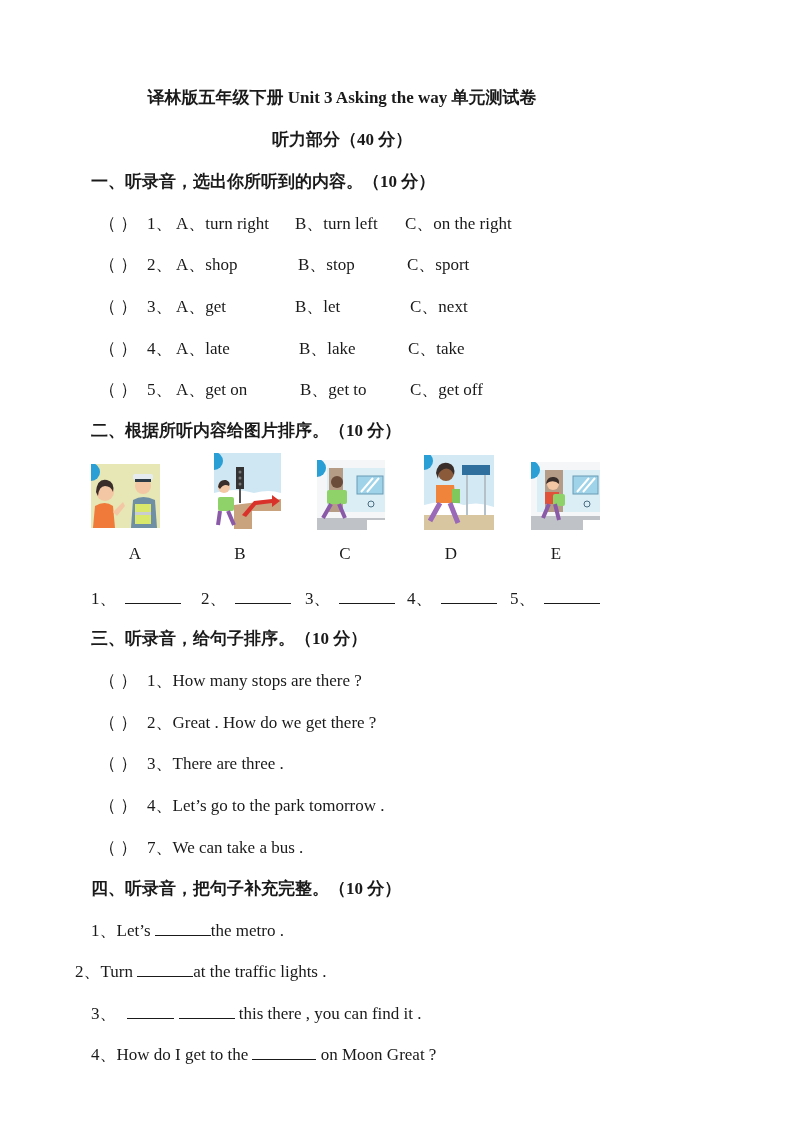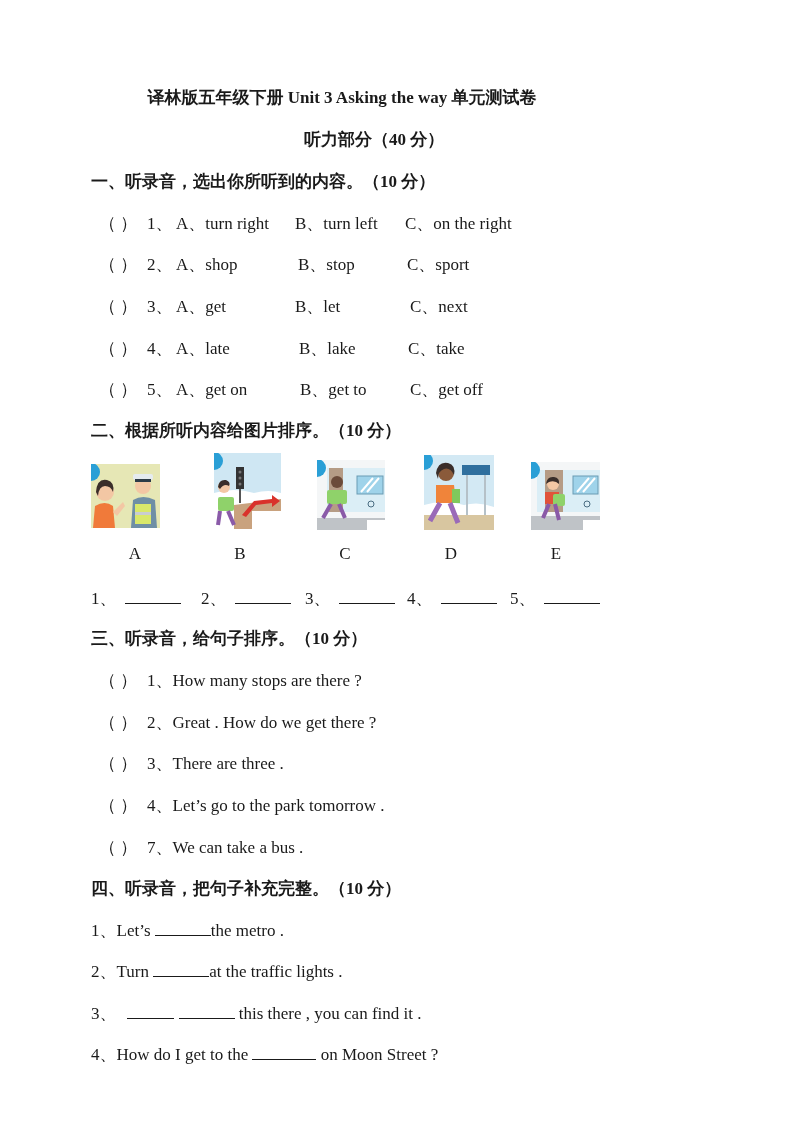--- a/index.html
+++ b/index.html
@@ -11,21 +11,21 @@
   .line { font-size: 17px; }
   .pic { position: absolute; overflow: hidden; }
   .pic svg { width: 100%; height: 100%; display: block; }
   .piclabel { font-size: 17px; width: 30px; text-align: center; }
   .blank { display: inline-block; border-bottom: 1.3px solid #1a1a1a; height: 14px; vertical-align: baseline; }
 </style>
 </head>
 <body>
 
 <div class="abs title" style="top:86px;">译林版五年级下册  Unit 3 Asking the way  单元测试卷</div>
-<div class="abs title" style="top:128px;padding-left:32px;">听力部分（40 分）</div>
+<div class="abs title" style="top:128px;">听力部分（40 分）</div>
 
 <div class="abs heading" style="top:170px;">一、听录音，选出你所听到的内容。（10 分）</div>
 
 <div class="abs line" style="top:212px;left:99px;">
   <span class="abs" style="left:0;">（    ）</span>
   <span class="abs" style="left:48px;">1、</span>
   <span class="abs" style="left:77px;">A、turn right</span>
   <span class="abs" style="left:196px;">B、turn left</span>
   <span class="abs" style="left:306px;">C、on the right</span>
 </div>
@@ -193,21 +193,21 @@
 <div class="abs line" style="top:836px;left:99px;">
   <span class="abs" style="left:0;">（    ）</span>
   <span class="abs" style="left:48px;">7、We can take a bus .</span>
 </div>
 
 <div class="abs heading" style="top:877px;">四、听录音，把句子补充完整。（10 分）</div>
 
 <div class="abs line" style="top:919px;left:91px;">
   <span>1、Let’s </span><span class="blank" style="width:56px;"></span><span>the metro .</span>
 </div>
-<div class="abs line" style="top:960px;left:91px;">
+<div class="abs line" style="top:960px;left:75px;">
   <span>2、Turn </span><span class="blank" style="width:56px;"></span><span>at the traffic lights .</span>
 </div>
 <div class="abs line" style="top:1002px;left:91px;">
   <span>3、</span><span class="blank" style="width:47px;margin-left:10px;"></span><span class="blank" style="width:56px;margin-left:5px;"></span><span> this there , you can find it .</span>
 </div>
 <div class="abs line" style="top:1043px;left:91px;">
-  <span>4、How do I get to the </span><span class="blank" style="width:64px;"></span><span> on Moon Street ?</span>
+  <span>4、How do I get to the </span><span class="blank" style="width:64px;"></span><span> on Moon Great ?</span>
 </div>
 
 </body></html>

